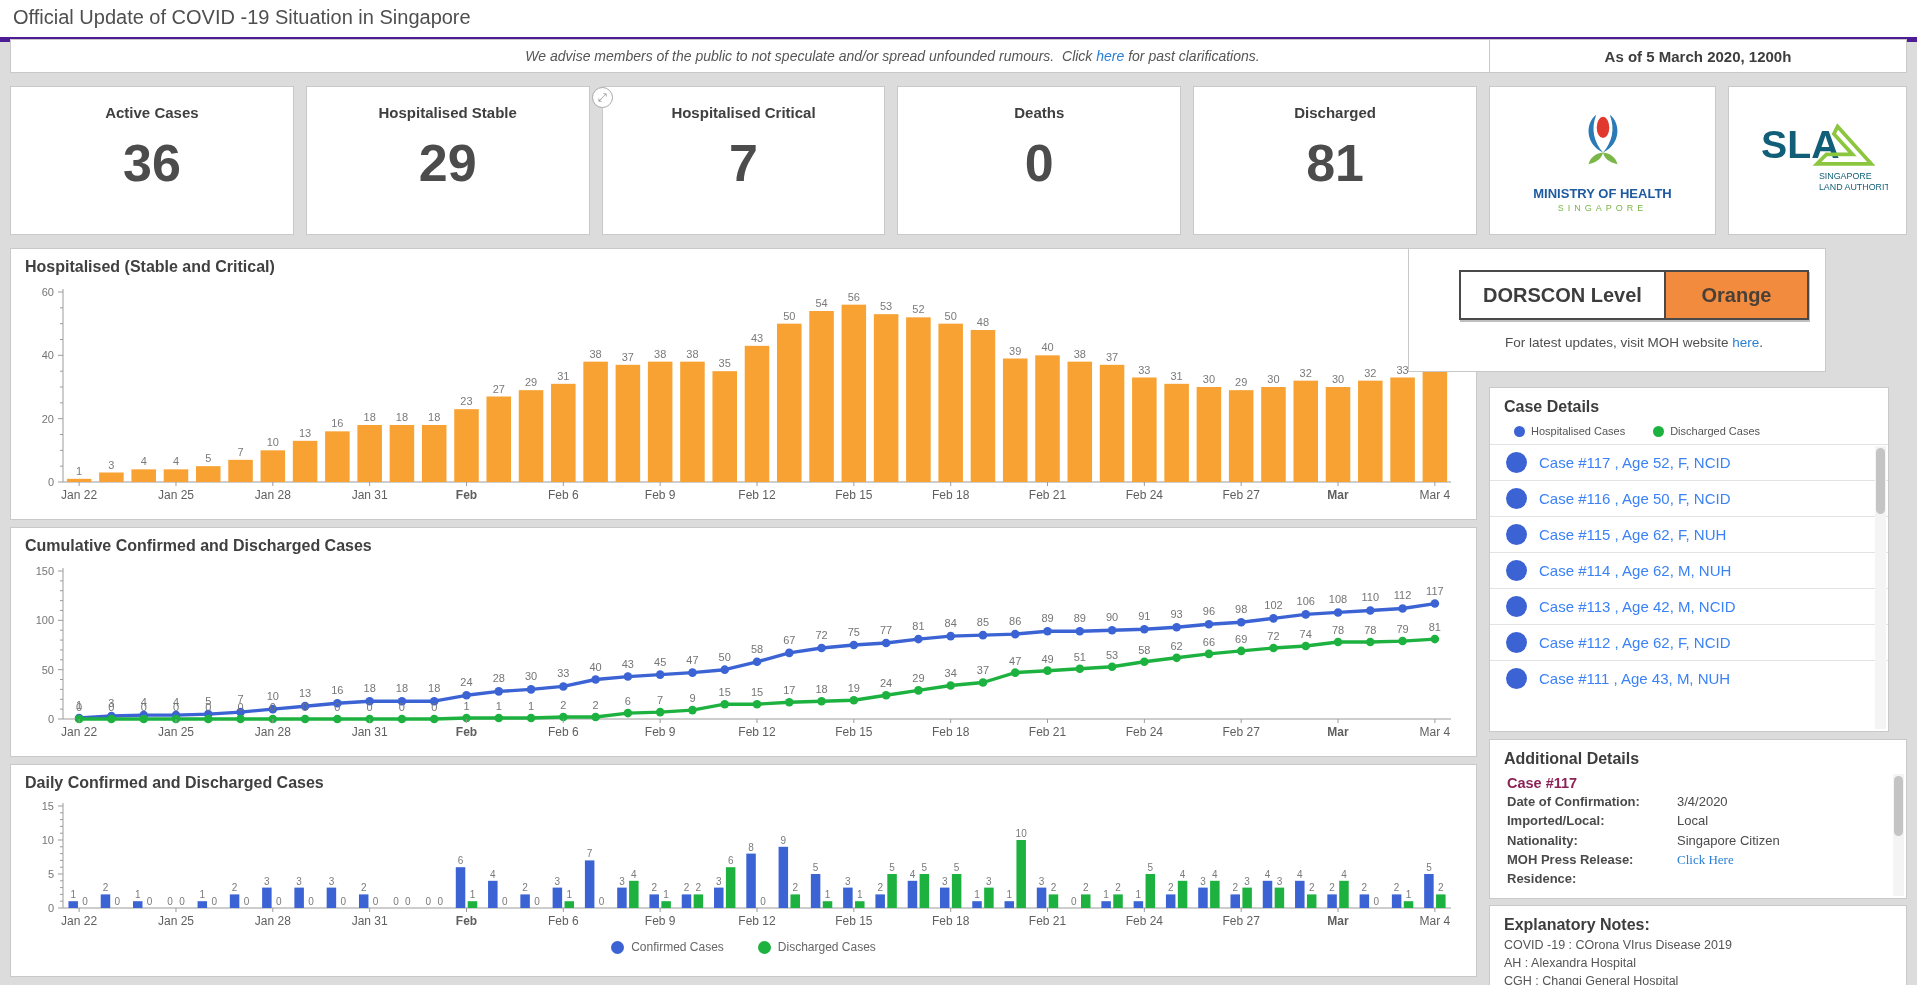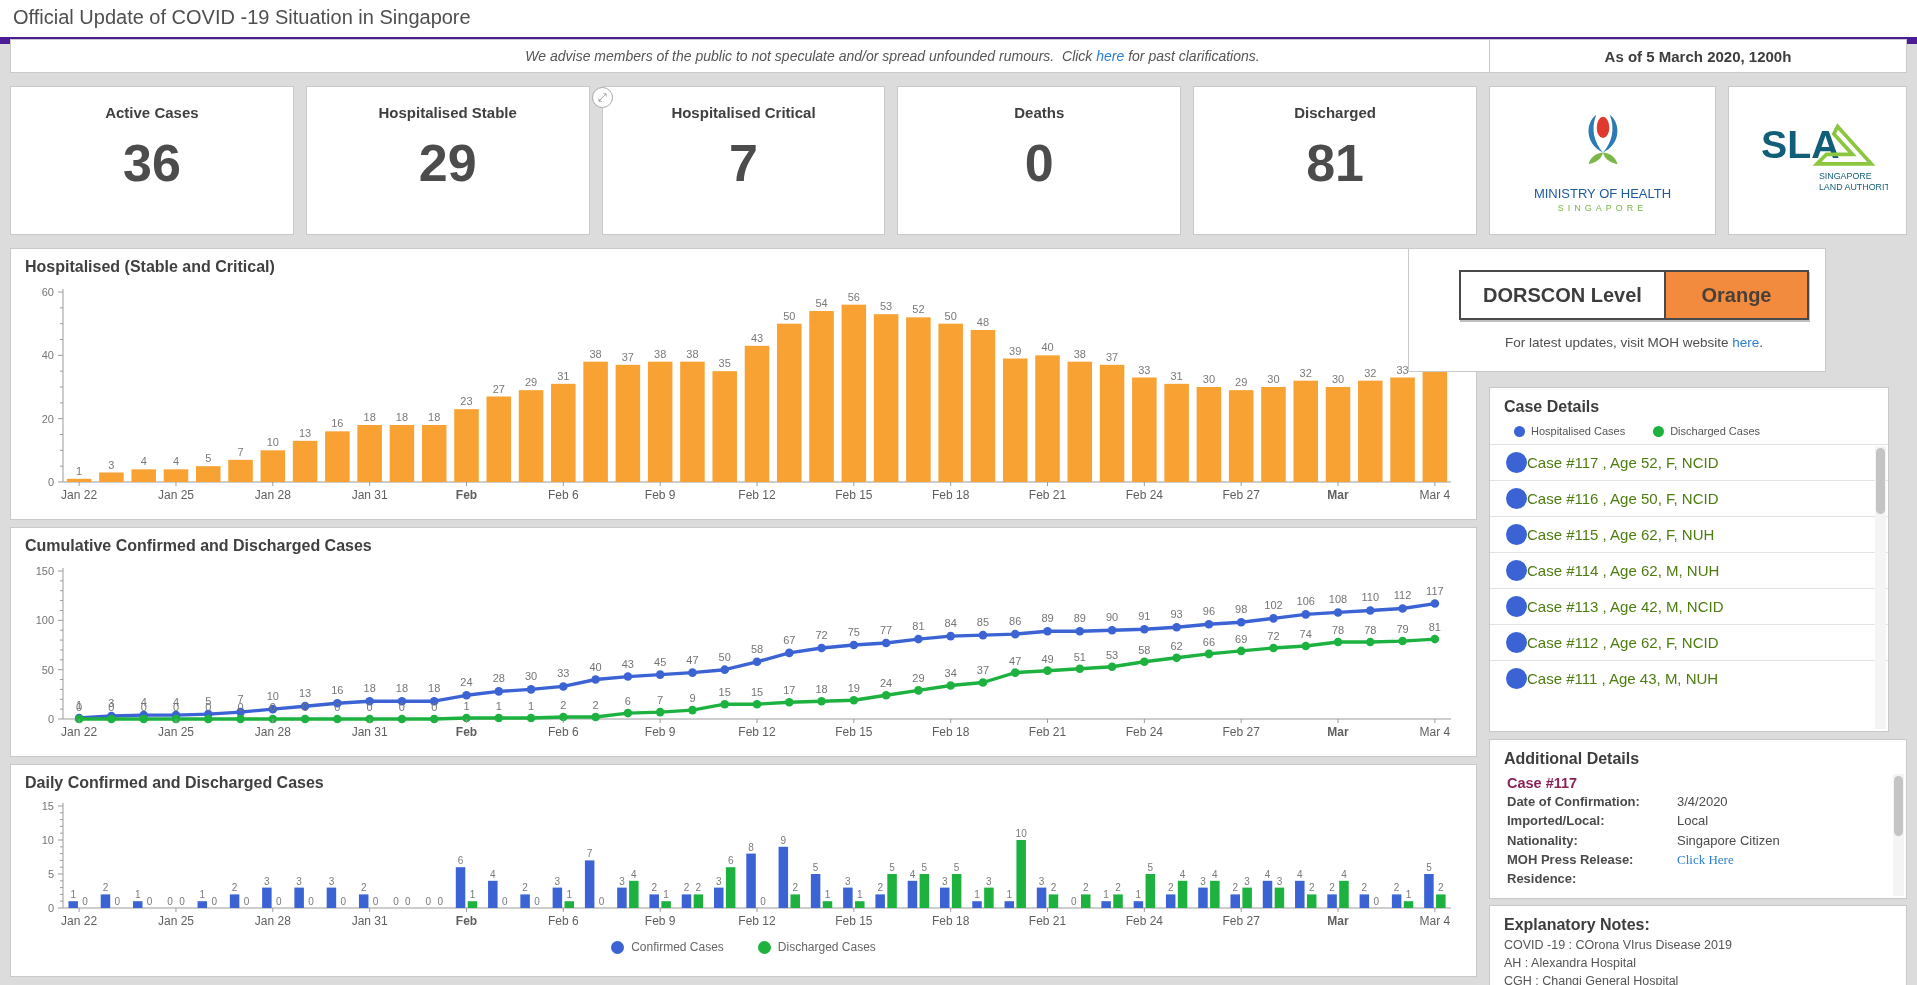--- a/index.html
+++ b/index.html
@@ -1,31 +1,31 @@
 <!DOCTYPE html>
 <html><head>
 <meta charset="utf-8">
 <style>
   html,body{margin:0;padding:0;}
   body{width:1917px;height:985px;background:#dcdcdc;font-family:"Liberation Sans",sans-serif;overflow:hidden;position:relative;}
   .card{position:absolute;background:#fff;border:1px solid #c9c9c9;box-sizing:border-box;}
-  #titlebar{position:absolute;left:0;top:0;width:1917px;height:37px;background:#fff;border-bottom:7px solid #4c1d95;}
+  #titlebar{position:absolute;left:0;top:0;width:1917px;height:37px;background:#fff;border-bottom:5px solid #4c1d95;}
   #page-title{position:absolute;left:13px;top:6px;font-size:20px;color:#4f4f4f;}
   #advisory{left:10px;top:39px;width:1765px;height:34px;display:flex;align-items:center;justify-content:center;font-style:italic;color:#555;font-size:14px;}
   #advisory .lnk{color:#2a7fd4;cursor:pointer;white-space:pre;}
   #advisory span{white-space:pre;}
   #date-card{left:1489px;top:39px;width:418px;height:34px;display:flex;align-items:center;justify-content:center;font-weight:bold;font-size:15px;color:#3d3d3d;}
   #stats-row{position:absolute;left:10px;top:86px;width:1467px;height:149px;display:flex;gap:12px;}
   .stat-card{flex:1;background:#fff;border:1px solid #c9c9c9;box-sizing:border-box;text-align:center;}
   .stat-label{margin-top:17px;font-weight:bold;font-size:15px;color:#3f3f3f;}
   .stat-value{margin-top:12px;font-size:52px;font-weight:bold;color:#4c4c4c;}
   #expand-icon{position:absolute;left:592px;top:87px;width:19px;height:19px;border-radius:50%;background:#fff;border:1px solid #a8a8a8;color:#8a8a8a;font-size:11px;line-height:19px;text-align:center;z-index:5;cursor:pointer;}
   #moh-card{left:1489px;top:86px;width:227px;height:149px;display:flex;flex-direction:column;align-items:center;justify-content:center;}
   #sla-card{left:1728px;top:86px;width:179px;height:149px;display:flex;align-items:center;justify-content:center;}
-  .moh-line1{font-size:13px;font-weight:normal;color:#1e5aa0;margin-top:16px;}
+  .moh-line1{font-size:13px;font-weight:bold;color:#1e5aa0;margin-top:16px;}
   .moh-line2{font-size:9px;letter-spacing:4px;color:#7ab648;margin-top:2px;}
   .chart-card{overflow:hidden;}
   #chart-card-0{left:10px;top:248px;width:1467px;height:272px;}
   #chart-card-1{left:10px;top:527px;width:1467px;height:230px;}
   #chart-card-2{left:10px;top:764px;width:1467px;height:213px;}
   .chart-title{padding:9px 0 0 14px;font-size:16px;font-weight:bold;color:#404040;}
   .chart-svg{display:block;margin-left:4px;}
   #daily-legend{height:30px;display:flex;align-items:center;justify-content:center;gap:34px;}
   .legend-item{display:flex;align-items:center;gap:7px;font-size:12px;color:#666;}
   .legend-dot{width:13px;height:13px;border-radius:50%;}
@@ -33,21 +33,21 @@
   .dorscon-box{margin:21px auto 0;width:346px;height:46px;display:flex;border:2px solid #4a4a4a;box-shadow:1px 2px 0 rgba(0,0,0,0.25);}
   .dorscon-label{flex:1.18;display:flex;align-items:center;justify-content:center;font-size:20px;font-weight:bold;color:#3d3d3d;background:#fff;border-right:2px solid #4a4a4a;}
   .dorscon-level{flex:0.82;display:flex;align-items:center;justify-content:center;font-size:20px;font-weight:bold;color:#4a4038;background:#F28B3E;}
   .dorscon-note{margin-top:15px;text-align:center;font-size:13.5px;color:#4f4f4f;}
   .dorscon-note .lnk{color:#2a7fd4;cursor:pointer;}
   #case-card{left:1489px;top:387px;width:400px;height:345px;overflow:hidden;}
   .panel-header{padding:10px 0 0 14px;font-size:16px;font-weight:bold;color:#3d3d3d;}
   #case-legend{display:flex;gap:28px;padding:9px 0 7px 24px;font-size:11px;color:#555;align-items:center;}
   .case-legend-item{display:flex;align-items:center;gap:6px;}
   .case-legend-dot{width:11px;height:11px;border-radius:50%;}
-  .case-row{height:35px;display:flex;align-items:center;border-top:1px solid #e3e3e3;padding-left:16px;gap:0;font-size:15px;color:#4d7c0f;cursor:pointer;}
+  .case-row{height:35px;display:flex;align-items:center;border-top:1px solid #e3e3e3;padding-left:16px;gap:12px;font-size:15px;color:#3b82f6;cursor:pointer;}
   .case-dot{width:21px;height:21px;border-radius:50%;background:#3B63D4;flex:0 0 auto;}
   .vscroll{position:absolute;right:2px;width:11px;background:#f4f4f4;}
   .vscroll .thumb{position:absolute;left:1px;width:9px;background:#c4c4c4;border-radius:5px;}
   #case-scroll{top:58px;bottom:2px;}
   #case-scroll .thumb{top:2px;height:66px;}
   #addl-card{left:1489px;top:739px;width:418px;height:160px;overflow:hidden;}
   #addl-scroll{top:34px;bottom:2px;}
   #addl-scroll .thumb{top:2px;height:60px;}
   .addl-case{margin:7px 0 0 17px;font-weight:bold;font-size:14.5px;color:#8B2256;}
   .addl-row{display:flex;align-items:center;margin:3px 0 0 17px;width:372px;font-size:13px;color:#4a4a4a;line-height:1.25;}

